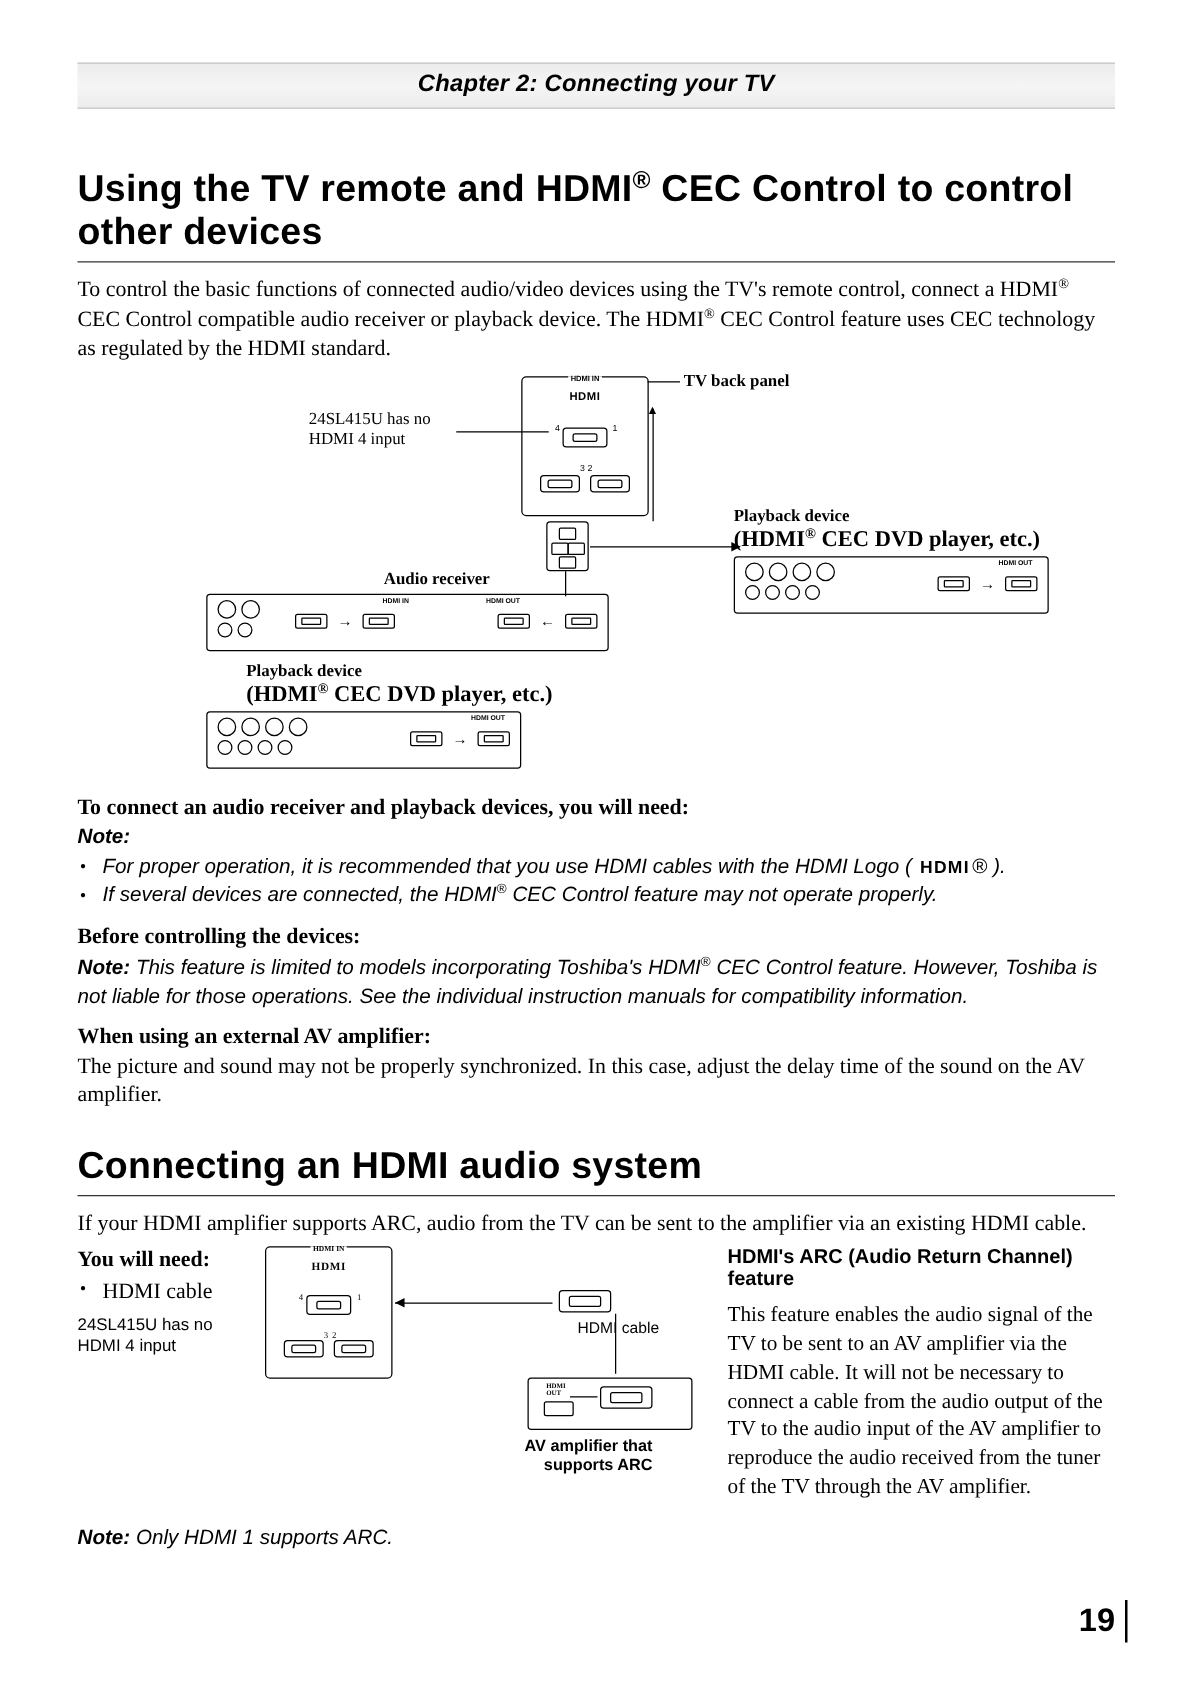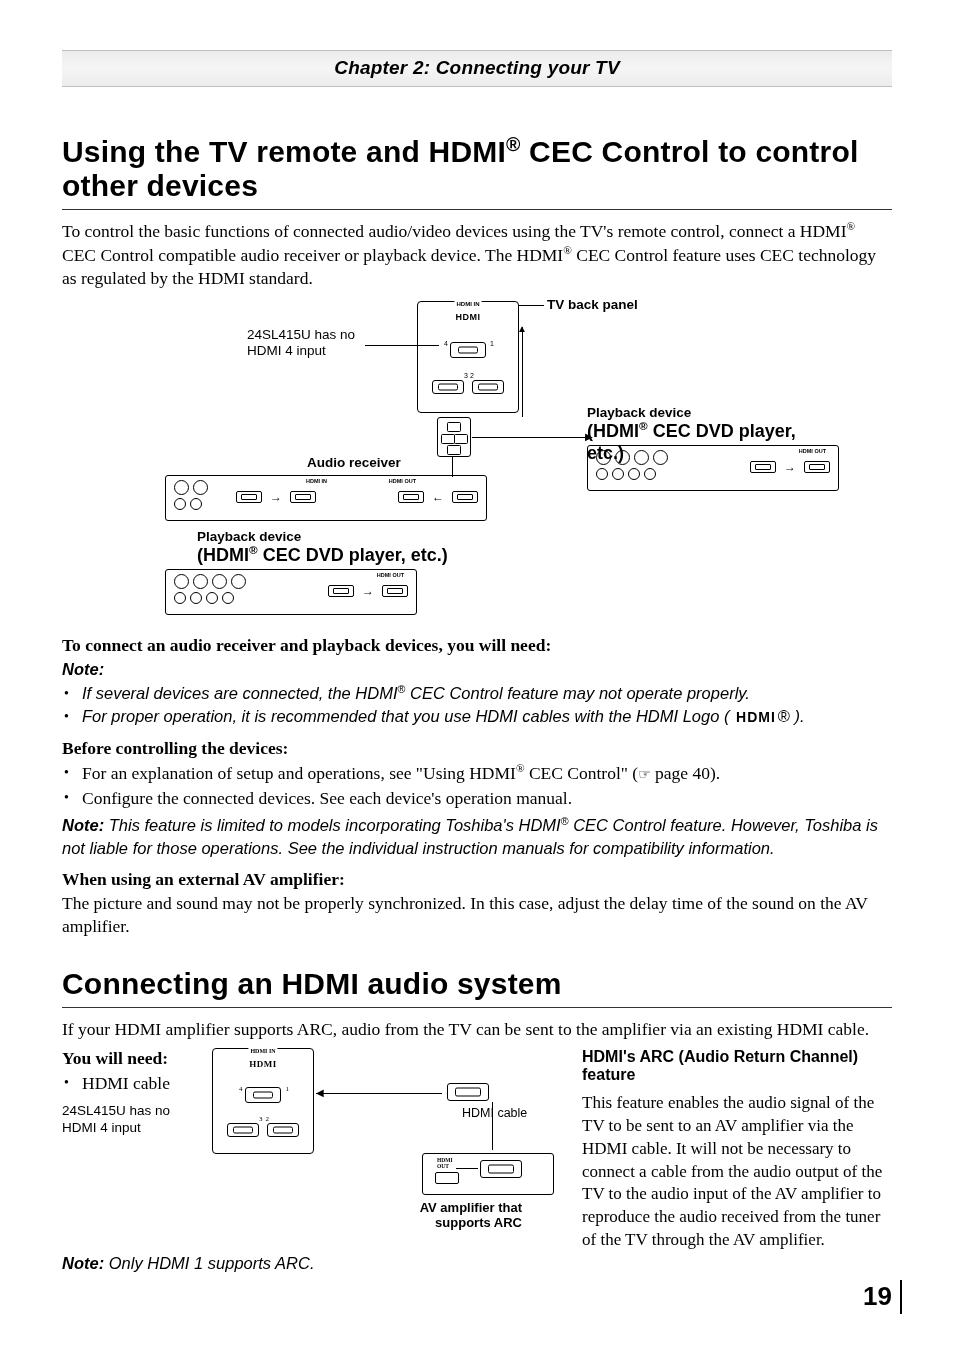--- a/index.html
+++ b/index.html
@@ -127,21 +127,21 @@
     position:absolute; left:50%; top:50%;
     transform:translate(-50%,-50%);
     width:18px; height:5px;
     border:1px solid #000; border-radius:2px;
   }
   .tiny-num {
     position:absolute; font-size:7px;
   }
   .label {
     position:absolute;
-    font-family: Liberation Sans, sans-serif;
+    font-family: Liberation Serif, serif;
     font-weight: bold;
     font-size: 13.5px;
     line-height: 1.2;
   }
   .label .sub {
     font-weight: bold;
     font-size: 18px;
   }
   .device-box {
     position:absolute;
@@ -408,34 +408,28 @@
         <span class="mini-hdmi"></span>
       </div>
       <span class="tinylbl" style="right:12px; top:2px;">HDMI OUT</span>
     </div>
   </div>
 
   <div class="sub-heading">To connect an audio receiver and playback devices, you will need:</div>
   <div class="note-inline" style="margin:0 0 2px 0;"><span class="b">Note:</span></div>
   <ul class="bullets">
     <li style="font-family:Arial,sans-serif; font-style:italic; font-size:16.5px;">
+      <span>For proper operation, it is recommended that you use HDMI cables with the HDMI Logo ( </span><span class="hdmi-logo-inline">HDMI</span><span style="font-style:normal;">®</span><span> ).</span>
+    </li>
+    <li style="font-family:Arial,sans-serif; font-style:italic; font-size:16.5px;">
       <span>If several devices are connected, the HDMI</span><span class="sup" style="font-style:normal;">®</span><span> CEC Control feature may not operate properly.</span>
     </li>
-    <li style="font-family:Arial,sans-serif; font-style:italic; font-size:16.5px;">
-      <span>For proper operation, it is recommended that you use HDMI cables with the HDMI Logo ( </span><span class="hdmi-logo-inline">HDMI</span><span style="font-style:normal;">®</span><span> ).</span>
-    </li>
   </ul>
 
   <div class="sub-heading">Before controlling the devices:</div>
-  <ul class="bullets">
-    <li>
-      <span>For an explanation of setup and operations, see "Using HDMI</span><span class="sup">®</span><span> CEC Control" (</span><span class="pointer-icon">☞</span><span> page 40).</span>
-    </li>
-    <li>Configure the connected devices. See each device's operation manual.</li>
-  </ul>
 
   <p class="note-inline">
     <span class="b">Note:</span>
     <span> </span>
     <span>This feature is limited to models incorporating Toshiba's HDMI</span><span class="sup" style="font-style:normal;">®</span><span> CEC Control feature. However, Toshiba is not liable for those operations. See the individual instruction manuals for compatibility information.</span>
   </p>
 
   <div class="sub-heading">When using an external AV amplifier:</div>
   <p class="body-text">The picture and sound may not be properly synchronized. In this case, adjust the delay time of the sound on the AV amplifier.</p>
 
@@ -499,21 +493,21 @@
         <span>supports ARC</span>
       </div>
     </div>
 
     <div class="d2-right">
       <h3>HDMI's ARC (Audio Return Channel) feature</h3>
       <p>This feature enables the audio signal of the TV to be sent to an AV amplifier via the HDMI cable. It will not be necessary to connect a cable from the audio output of the TV to the audio input of the AV amplifier to reproduce the audio received from the tuner of the TV through the AV amplifier.</p>
     </div>
   </div>
 
-  <p class="note-inline" style="margin-top:0;">
+  <p class="note-inline" style="margin-top:18px;">
     <span class="b">Note:</span>
     <span> </span>
     <span>Only HDMI 1 supports ARC.</span>
   </p>
 
   <div class="page-num">19</div>
   <div class="page-num-bar"></div>
 </div>
 
 </body></html>

